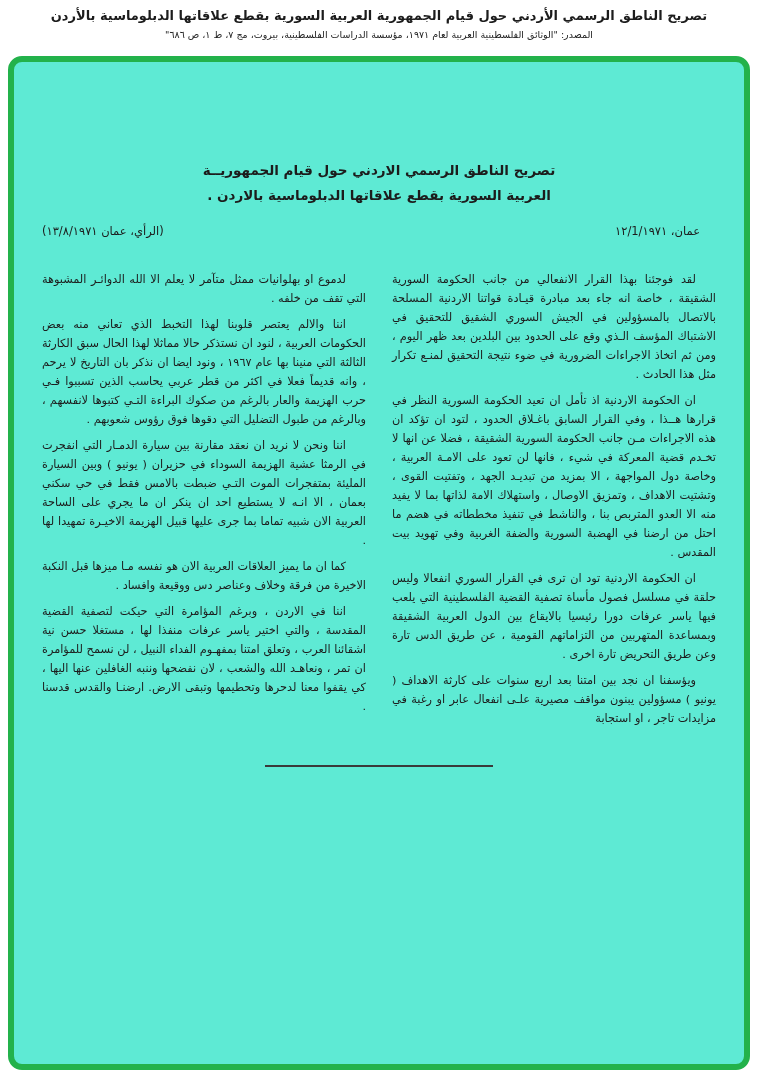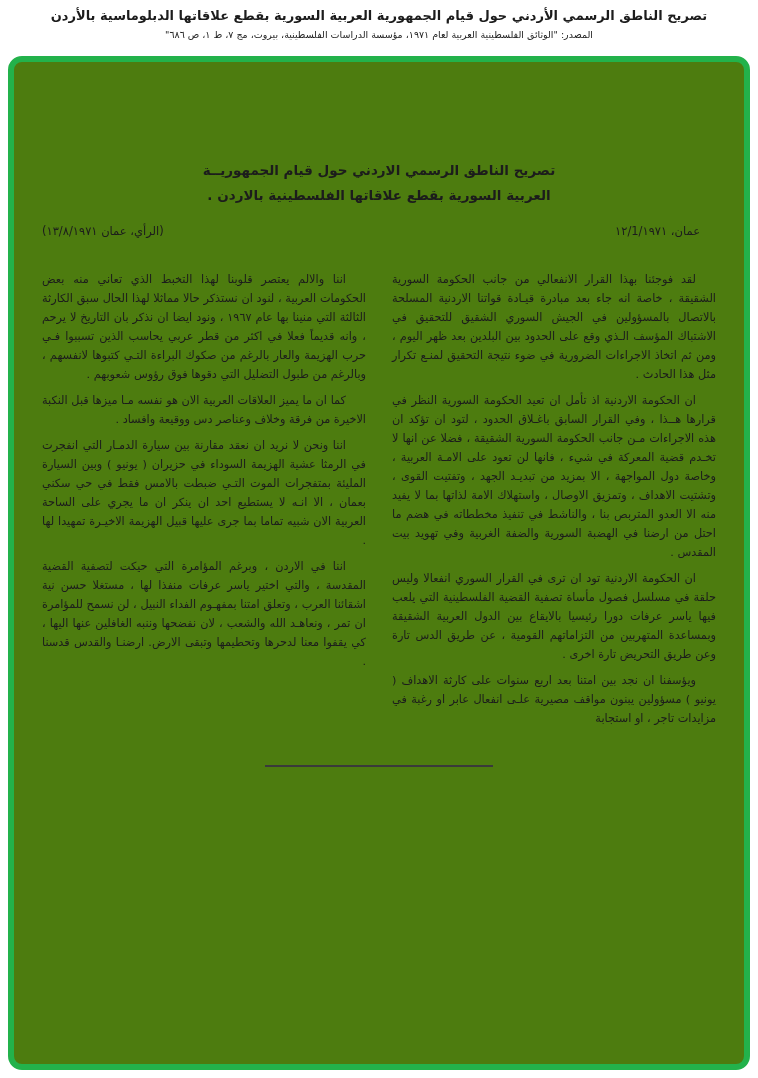--- a/index.html
+++ b/index.html
@@ -21,21 +21,21 @@
   .header-source {
     font-size: 9.5px; margin-top: 4px; color: #222;
   }
 
   
   .frame {
     position: absolute;
     left: 8px; right: 8px; top: 56px; bottom: 8px;
     border: 6px solid #23b24b;
     border-radius: 14px;
-    background: #4d7c0f;
+    background: #5eead4;
     overflow: hidden;
   }
   .frame-inner { position: relative; height: 100%; padding: 0 28px; }
 
   
   .doc-title {
     margin-top: 96px;
     text-align: center;
     font-weight: bold;
     font-size: 13.5px;
@@ -89,39 +89,40 @@
   <div class="header">
     <div class="header-title">تصريح الناطق الرسمي الأردني حول قيام الجمهورية العربية السورية بقطع علاقاتها الدبلوماسية بالأردن</div>
     <div class="header-source">المصدر: "الوثائق الفلسطينية العربية لعام ١٩٧١، مؤسسة الدراسات الفلسطينية، بيروت، مج ٧، ط ١، ص ٦٨٦"</div>
   </div>
 
   <div class="frame" style="border-color: rgb(35, 178, 75);">
     <div class="frame-inner">
 
       <div class="doc-title">
         <div>تصريح الناطق الرسمي الاردني حول قيام الجمهوريــة</div>
-        <div>العربية السورية بقطع علاقاتها الفلسطينية بالاردن .</div>
+        <div>العربية السورية بقطع علاقاتها الدبلوماسية بالاردن .</div>
       </div>
 
       <div class="dateline">
         <span class="place">عمان، ١٢/1/١٩٧١</span>
         <span class="paper">(الرأي، عمان ١٣/٨/١٩٧١)</span>
       </div>
 
       <div class="columns">
         <div class="col">
             <p class="para">لقد فوجئنا بهذا القرار الانفعالي من جانب الحكومة السورية الشقيقة ، خاصة انه جاء بعد مبادرة قيـادة قواتنا الاردنية المسلحة بالاتصال بالمسؤولين في الجيش السوري الشقيق للتحقيق في الاشتباك المؤسف الـذي وقع على الحدود بين البلدين بعد ظهر اليوم ، ومن ثم اتخاذ الاجراءات الضرورية في ضوء نتيجة التحقيق لمنـع تكرار مثل هذا الحادث .</p>
             <p class="para">ان الحكومة الاردنية اذ تأمل ان تعيد الحكومة السورية النظر في قرارها هــذا ، وفي القرار السابق باغـلاق الحدود ، لتود ان تؤكد ان هذه الاجراءات مـن جانب الحكومة السورية الشقيقة ، فضلا عن انها لا تخـدم قضية المعركة في شيء ، فانها لن تعود على الامـة العربية ، وخاصة دول المواجهة ، الا بمزيد من تبديـد الجهد ، وتفتيت القوى ، وتشتيت الاهداف ، وتمزيق الاوصال ، واستهلاك الامة لذاتها بما لا يفيد منه الا العدو المتربص بنا ، والناشط في تنفيذ مخططاته في هضم ما احتل من ارضنا في الهضبة السورية والضفة الغربية وفي تهويد بيت المقدس .</p>
             <p class="para">ان الحكومة الاردنية تود ان ترى في القرار السوري انفعالا وليس حلقة في مسلسل فصول مأساة تصفية القضية الفلسطينية التي يلعب فيها ياسر عرفات دورا رئيسيا بالايقاع بين الدول العربية الشقيقة وبمساعدة المتهربين من التزاماتهم القومية ، عن طريق الدس تارة وعن طريق التحريض تارة اخرى .</p>
             <p class="para">ويؤسفنا ان نجد بين امتنا بعد اربع سنوات على كارثة الاهداف ( يونيو ) مسؤولين يبنون مواقف مصيرية علـى انفعال عابر او رغبة في مزايدات تاجر ، او استجابة</p>
           </div>
         <div class="col">
+            <p class="para">لدموع او بهلوانيات ممثل متآمر لا يعلم الا الله الدوائـر المشبوهة التي تقف من خلفه .</p>
             <p class="para">اننا والالم يعتصر قلوبنا لهذا التخبط الذي تعاني منه بعض الحكومات العربية ، لنود ان نستذكر حالا مماثلا لهذا الحال سبق الكارثة الثالثة التي منينا بها عام ١٩٦٧ ، ونود ايضا ان نذكر بان التاريخ لا يرحم ، وانه قديماً فعلا في اكثر من قطر عربي يحاسب الذين تسببوا فـي حرب الهزيمة والعار بالرغم من صكوك البراءة التـي كتبوها لانفسهم ، وبالرغم من طبول التضليل التي دقوها فوق رؤوس شعوبهم .</p>
+            <p class="para">اننا ونحن لا نريد ان نعقد مقارنة بين سيارة الدمـار التي انفجرت في الرمثا عشية الهزيمة السوداء في حزيران ( يونيو ) وبين السيارة المليئة بمتفجرات الموت التـي ضبطت بالامس فقط في حي سكني بعمان ، الا انـه لا يستطيع احد ان ينكر ان ما يجري على الساحة العربية الان شبيه تماما بما جرى عليها قبيل الهزيمة الاخيـرة تمهيدا لها .</p>
             <p class="para">كما ان ما يميز العلاقات العربية الان هو نفسه مـا ميزها قبل النكبة الاخيرة من فرقة وخلاف وعناصر دس ووقيعة وافساد .</p>
-            <p class="para">اننا ونحن لا نريد ان نعقد مقارنة بين سيارة الدمـار التي انفجرت في الرمثا عشية الهزيمة السوداء في حزيران ( يونيو ) وبين السيارة المليئة بمتفجرات الموت التـي ضبطت بالامس فقط في حي سكني بعمان ، الا انـه لا يستطيع احد ان ينكر ان ما يجري على الساحة العربية الان شبيه تماما بما جرى عليها قبيل الهزيمة الاخيـرة تمهيدا لها .</p>
             <p class="para">اننا في الاردن ، وبرغم المؤامرة التي حيكت لتصفية القضية المقدسة ، والتي اختير ياسر عرفات منفذا لها ، مستغلا حسن نية اشقائنا العرب ، وتعلق امتنا بمفهـوم الفداء النبيل ، لن نسمح للمؤامرة ان تمر ، ونعاهـد الله والشعب ، لان نفضحها وننبه الغافلين عنها اليها ، كي يقفوا معنا لدحرها وتحطيمها وتبقى الارض. ارضنـا والقدس قدسنا .</p>
           </div>
       </div>
 
       <div class="rule"></div>
 
     </div>
   </div>
 
 </div>

